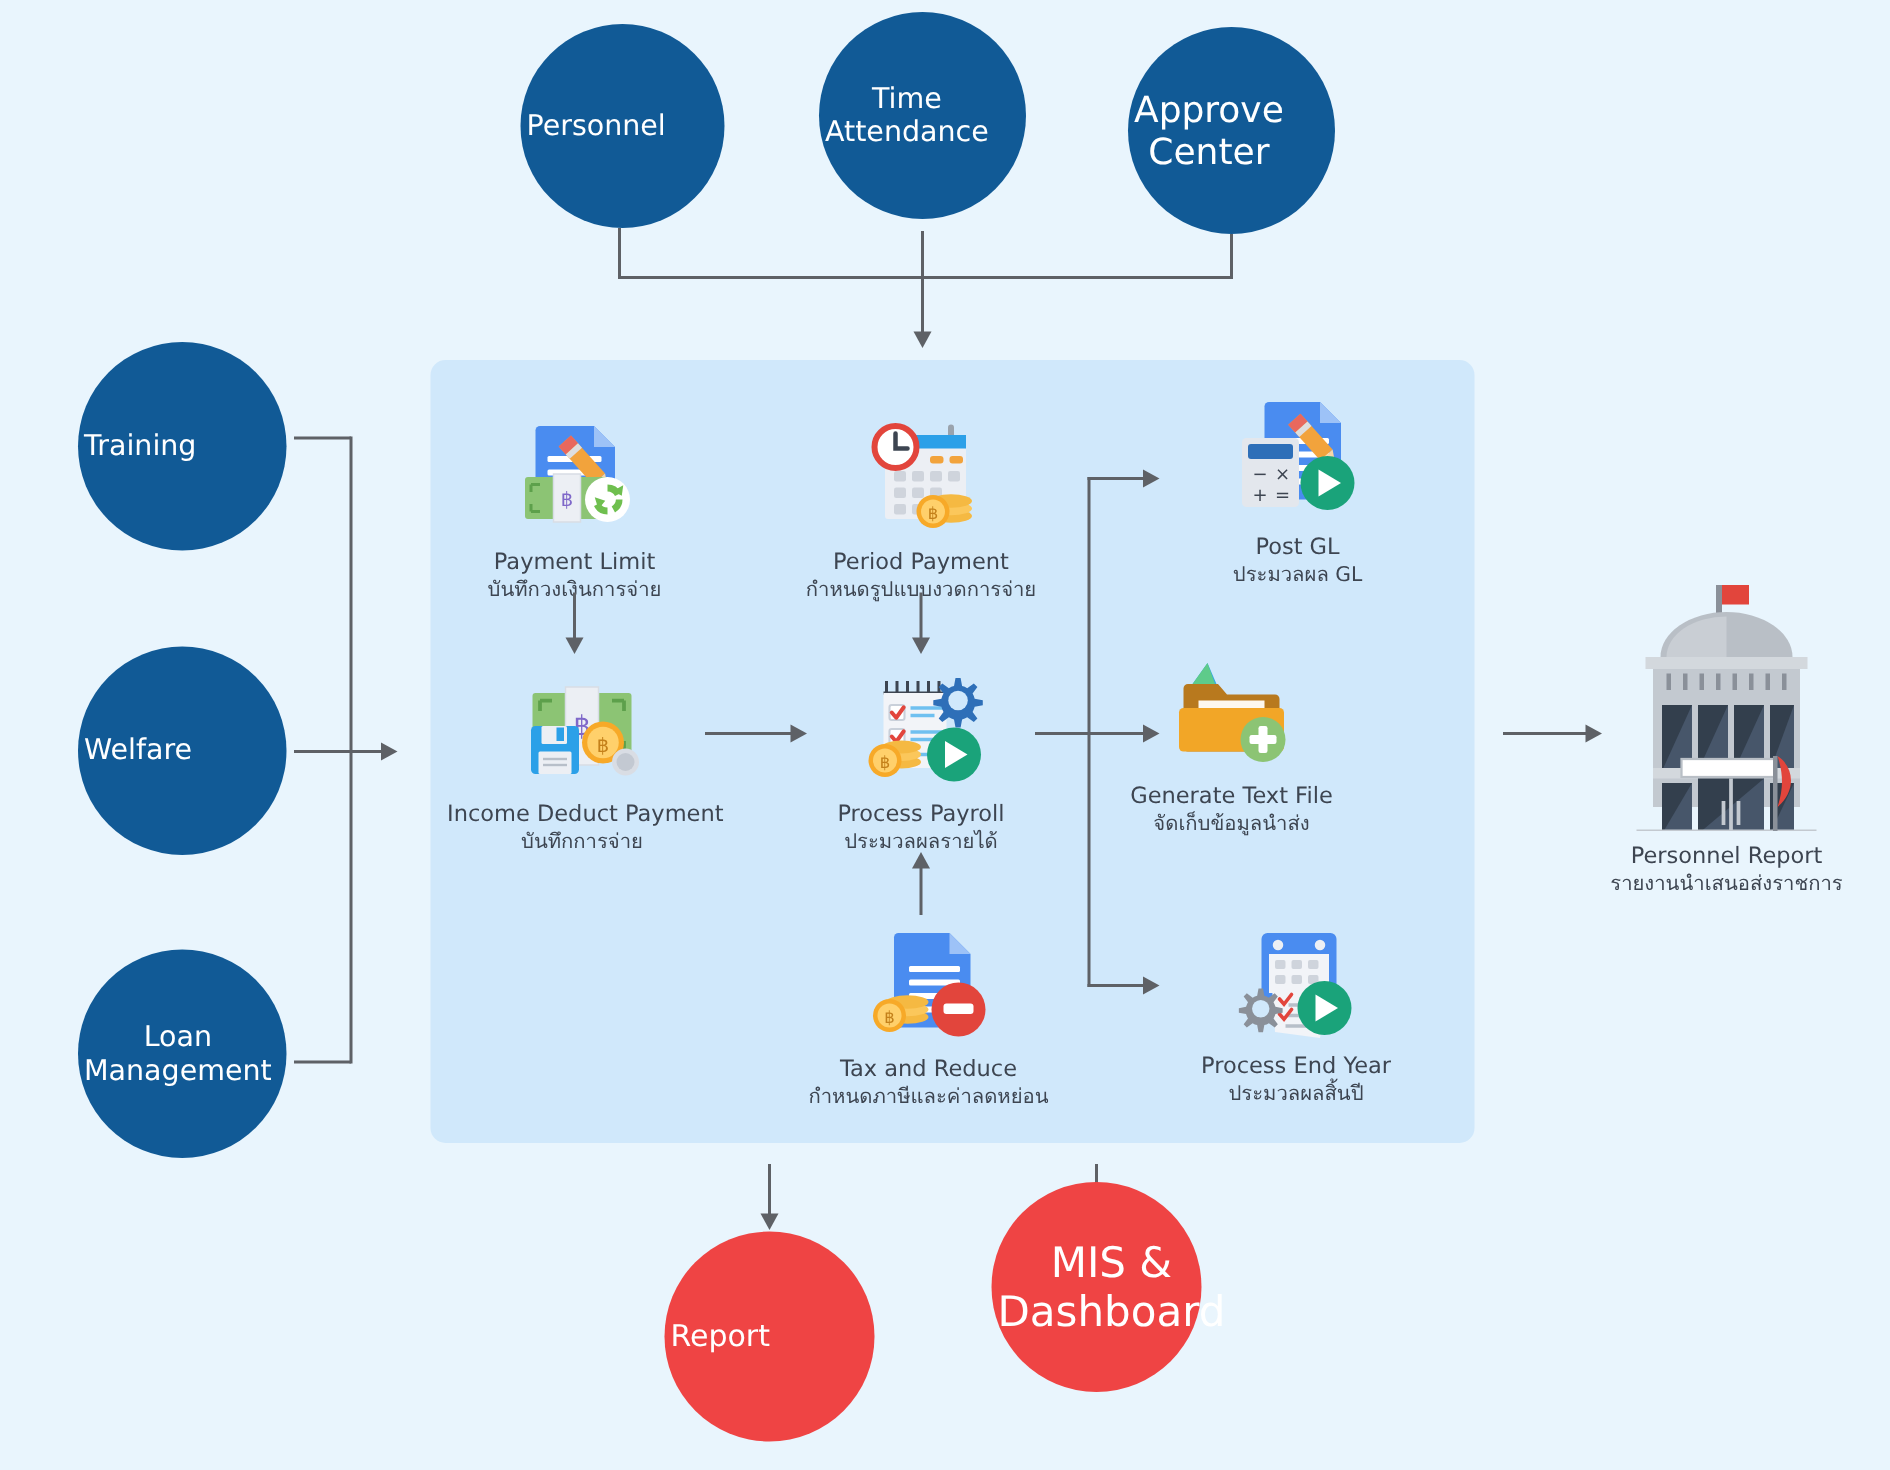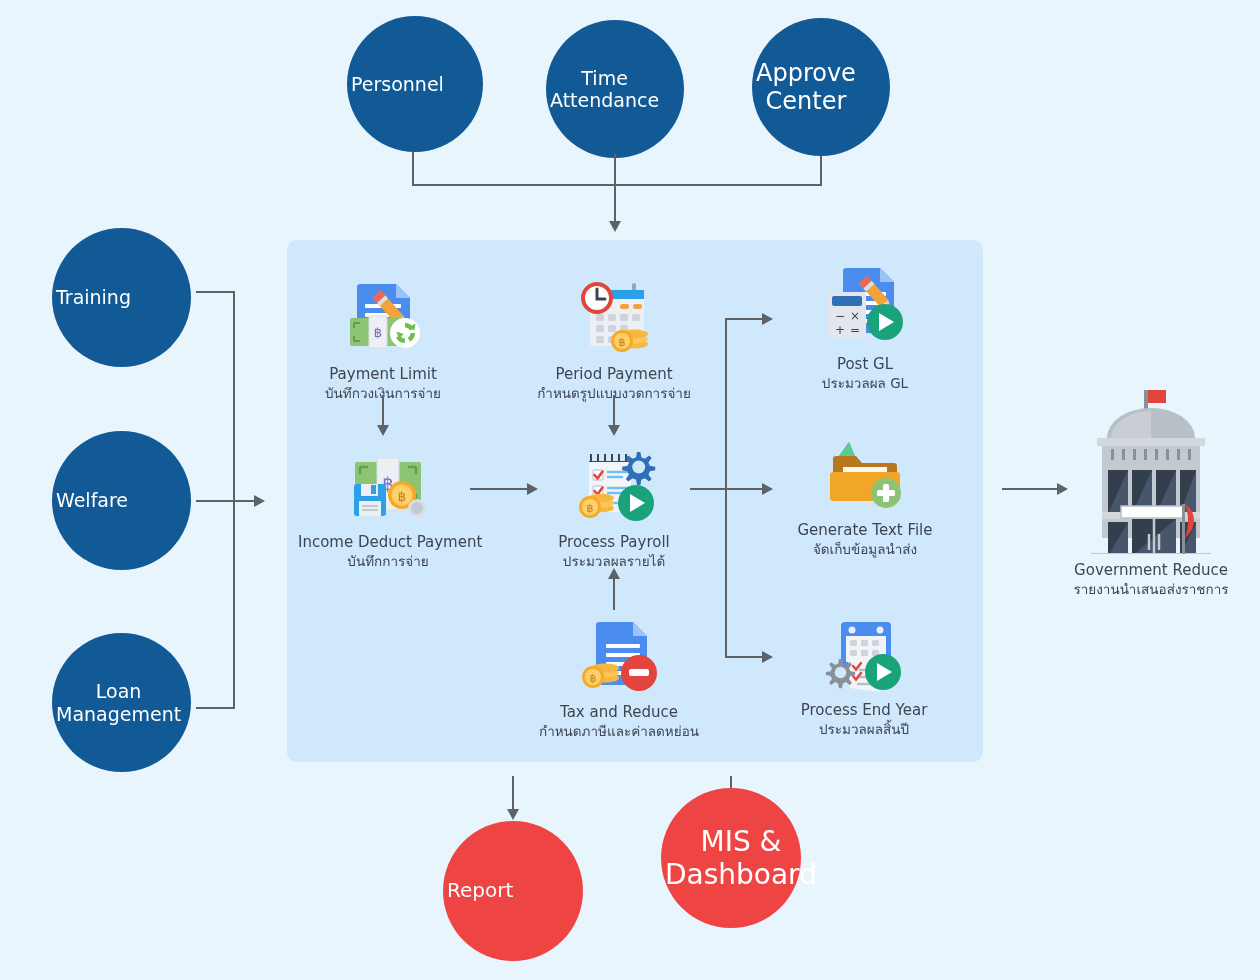--- a/index.html
+++ b/index.html
@@ -98,21 +98,21 @@
 <body>
 
 <div id="canvas">
 
   <div id="panel"></div>
 
   <div class="circ circ-blue" style="left:347px; top:16px; width:136px; height:136px; font-size:19px;">
     <span class="lbl">Personnel</span>
   </div>
 
-  <div class="circ circ-blue" style="left:546px; top:20px; width:138px; height:138px; font-size:19px;">
+  <div class="circ circ-blue" style="left:546px; top:8px; width:138px; height:138px; font-size:19px;">
     <span class="lbl">Time
 Attendance</span>
   </div>
 
   <div class="circ circ-blue" style="left:752px; top:18px; width:138px; height:138px; font-size:24px;">
     <span class="lbl">Approve
 Center</span>
   </div>
 
   <div class="ln vln" style="left:412px; top:152px; height:33px;"></div>
@@ -316,21 +316,21 @@
           <text x="19" y="66" font-size="11" fill="#c4801a" text-anchor="middle" font-family="DejaVu Sans, sans-serif">฿</text>
         </g>
         <circle cx="65" cy="57" r="18" fill="#1aa37a"></circle>
         <path d="M59 48 l15 9 l-15 9 z" fill="#ffffff"></path>
       </svg>
     </div>
     <div class="cap-en">Process Payroll</div>
     <div class="cap-th">ประมวลผลรายได้</div>
   </div>
 
-  <div class="node" style="left:778px; top:428px; width:174px;">
+  <div class="node" style="left:734px; top:428px; width:174px;">
     <div class="icon-wrap">
       <svg width="86" height="80" viewBox="0 0 86 80">
         <path d="M27 8 l6 14 l-5 0 a12 12 0 0 0 12 12 l0 6 a18 18 0 0 1 -18 -18 l-5 0 z" fill="#3aa9e0"></path>
         <path d="M27 8 l-10 14 l5 0 a18 18 0 0 0 18 18 l0 -6 a12 12 0 0 1 -12 -12 l4 0 z" fill="#5ecb8a"></path>
         <path d="M14 22 h20 l6 7 h32 a3 3 0 0 1 3 3 v32 a3 3 0 0 1 -3 3 h-58 a3 3 0 0 1 -3 -3 v-39 a3 3 0 0 1 3 -3 z" fill="#b8791e"></path>
         <rect x="21" y="33" width="44" height="28" fill="#fdf8ef"></rect>
         <path d="M11 38 h64 a3 3 0 0 1 3 3 v23 a3 3 0 0 1 -3 3 h-64 a3 3 0 0 1 -3 -3 v-23 a3 3 0 0 1 3 -3 z" fill="#f2a627"></path>
         <circle cx="64" cy="59" r="15" fill="#8cc474"></circle>
         <g fill="#ffffff">
           <rect x="61" y="50" width="6" height="18" rx="1.5"></rect>
@@ -476,21 +476,21 @@
         <g stroke="#c3c9d0" stroke-width="2.5">
           <path d="M83 133 v37"></path>
           <path d="M78 148 v16"></path>
           <path d="M88 148 v16"></path>
         </g>
         <rect x="20" y="167" width="120" height="3" fill="#c3c9d0"></rect>
         <rect x="111" y="118" width="3" height="52" fill="#8a9099"></rect>
         <path d="M114 118 c12 8 12 24 0 34 c4 -12 4 -22 0 -34 z" fill="#e2453c"></path>
       </svg>
     </div>
-    <div class="cap-en">Government Reduce</div>
+    <div class="cap-en">Personnel Report</div>
     <div class="cap-th">รายงานนำเสนอส่งราชการ</div>
   </div>
 
   <div class="ln vln" style="left:512px; top:776px; height:34px;"></div>
   <div class="arrow-d" style="left:507px; top:809px;"></div>
 
   <div class="ln vln" style="left:730px; top:776px; height:34px;"></div>
   <div class="arrow-d" style="left:725px; top:809px;"></div>
 
   <div class="circ circ-teal" style="left:443px; top:821px; width:140px; height:140px; font-size:20px;">

